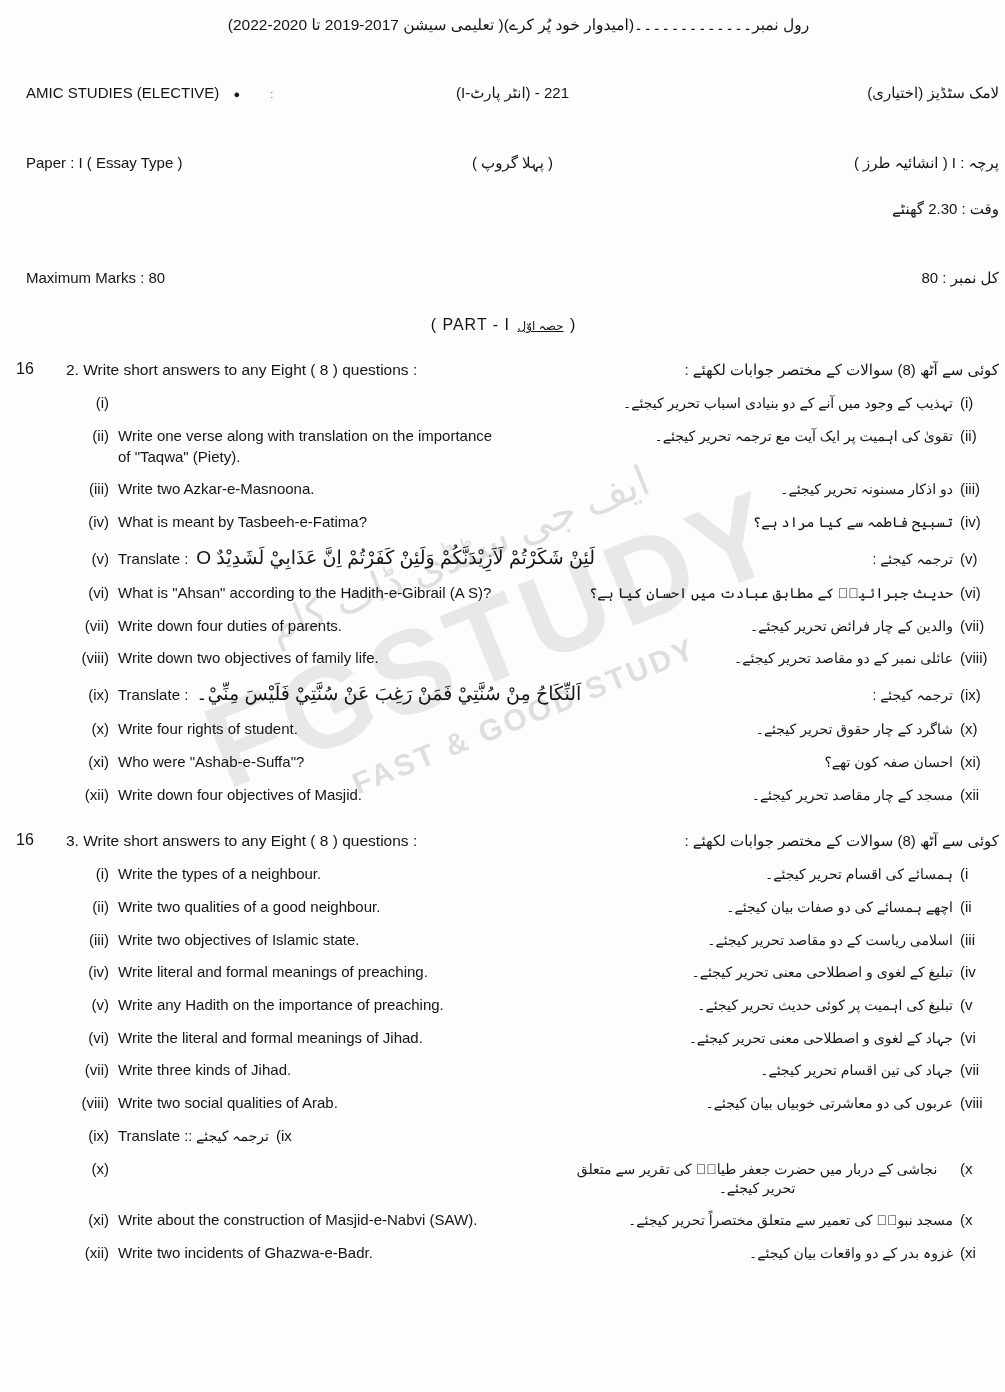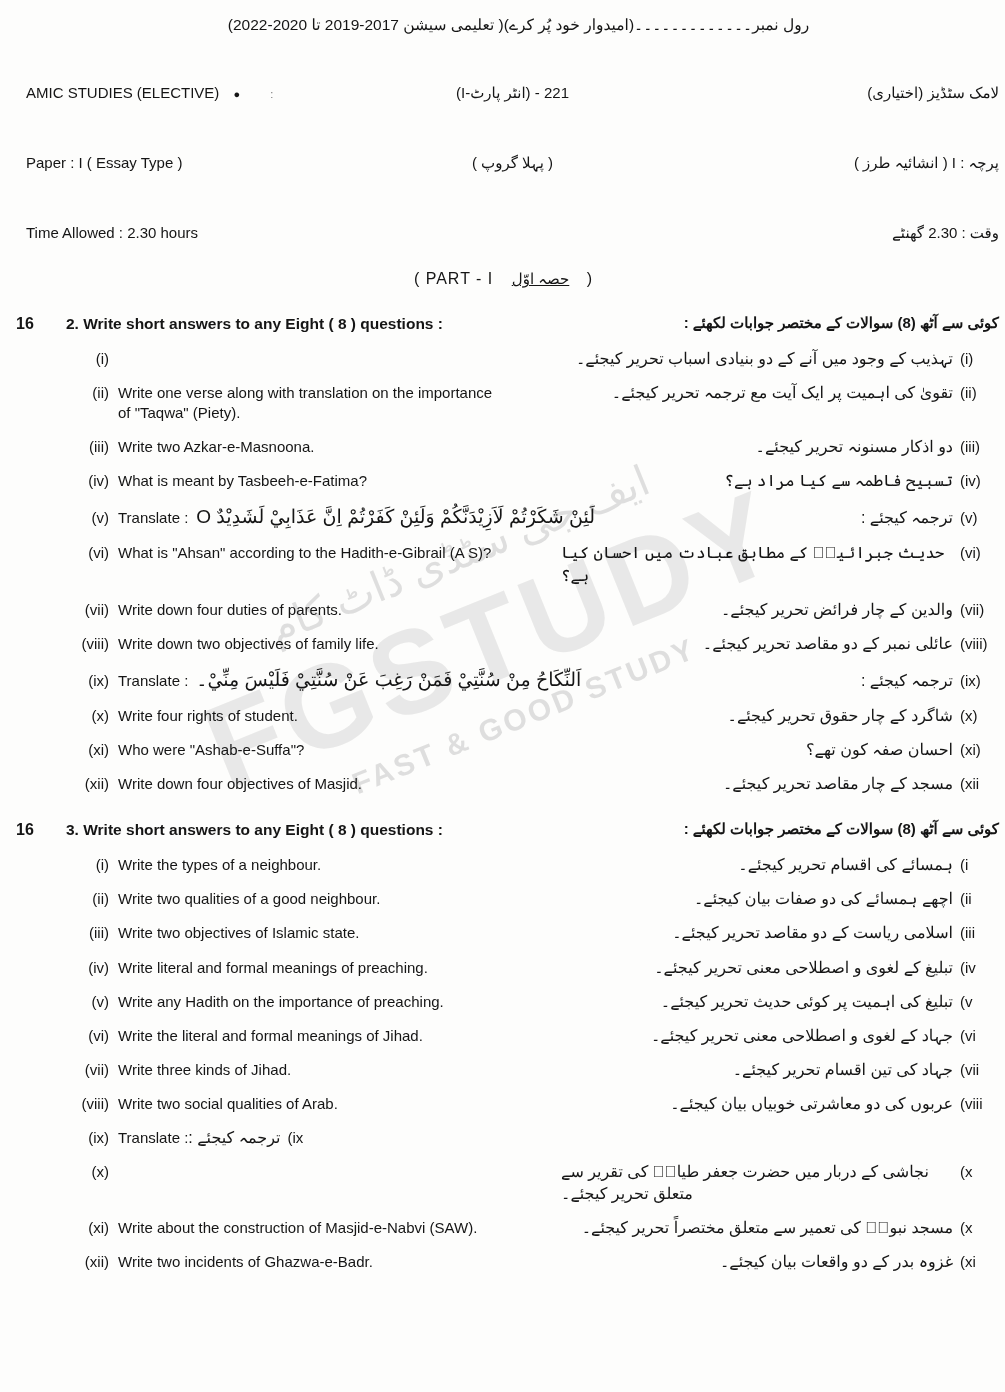--- a/index.html
+++ b/index.html
@@ -21,38 +21,38 @@
   .h-left{flex:1 1 0;text-align:left;padding-left:18px;margin-top:24px;}
   .h-center{flex:0 0 auto;text-align:center;direction:rtl;}
   .h-right{flex:1 1 0;text-align:right;direction:rtl;}
   .bullet{font-size:11px;vertical-align:middle;margin-left:10px;}
   .faintmark{color:#777;font-size:11px;margin-left:26px;}
   
   .partline{
     text-align:center;font-size:16px;letter-spacing:1px;
     margin:2px 0 22px 0;
   }
-  .partline .ur-inline{font-size:15px;margin:0 13px;text-decoration:underline;}
+  .partline .ur-inline{font-size:12px;margin:0 2px;text-decoration:underline;}
   
   .q-block{margin-bottom:24px;}
-  .qhead{display:flex;align-items:flex-start;font-weight:bold;margin-bottom:13px;}
+  .qhead{display:flex;align-items:flex-end;font-weight:normal;margin-bottom:13px;}
   .qhead .marks{flex:0 0 58px;font-size:16px;padding-left:8px;box-sizing:border-box;}
   .qhead .title-en{flex:0 1 auto;max-width:560px;font-size:15.5px;}
   .qhead .spacer{flex:1 1 0;}
   .qhead .title-ur{flex:0 0 auto;direction:rtl;text-align:right;font-size:15px;}
   .qrow{display:flex;align-items:baseline;margin-bottom:12px;}
   .qrow .marks{flex:0 0 58px;}
   .qrow .en{flex:0 1 auto;max-width:575px;display:flex;align-items:baseline;}
   .qrow .en .num{flex:0 0 52px;text-align:right;padding-right:9px;box-sizing:border-box;}
   .qrow .en .txt{white-space:pre-line;}
   .qrow .ar{
     flex:1 1 0;min-width:8px;text-align:left;direction:rtl;
     font-weight:normal;font-size:19px;padding:0 8px;
   }
-  .qrow .ur{flex:0 0 auto;max-width:392px;direction:rtl;text-align:left;font-size:16px;}
+  .qrow .ur{flex:0 0 auto;max-width:392px;direction:rtl;text-align:center;font-size:14px;}
   .qrow .rnum{flex:0 0 46px;text-align:left;padding-left:7px;box-sizing:border-box;}
   
   .watermark{
     position:absolute;z-index:0;left:180px;top:520px;width:620px;
     transform:rotate(-22deg);text-align:center;color:#9a9a9a;
     user-select:none;pointer-events:none;
   }
   .watermark .wm-ur{font-size:42px;opacity:.30;direction:rtl;}
   .watermark .wm-brand{
     font-size:118px;font-weight:bold;letter-spacing:6px;opacity:.20;line-height:1.05;
@@ -84,25 +84,29 @@
       <div class="h-right">لامک سٹڈیز (اختیاری)</div>
     </div>
 
     <div class="hrow">
       <div class="h-left">Paper : I  ( Essay Type )</div>
       <div class="h-center">( پہلا گروپ )</div>
       <div class="h-right">پرچہ : I ( انشائیہ طرز )</div>
     </div>
 
     <div class="hrow">
-      <div class="h-left">Time Allowed :  2.30 hours</div>
       <div class="h-center"></div>
       <div class="h-right">وقت : 2.30 گھنٹے</div>
     </div>
 
+    <div class="hrow">
+      <div class="h-left">Maximum Marks  :  80</div>
+      <div class="h-center"></div>
+      <div class="h-right">کل نمبر : 80</div>
+    </div>
 
     <div class="partline">
       <span>(  PART - I</span>
       <span class="ur-inline">حصہ اوّل</span>
       <span>)</span>
     </div>
 
     <div class="q-block">
       <div class="qhead">
         <div class="marks">16</div>

